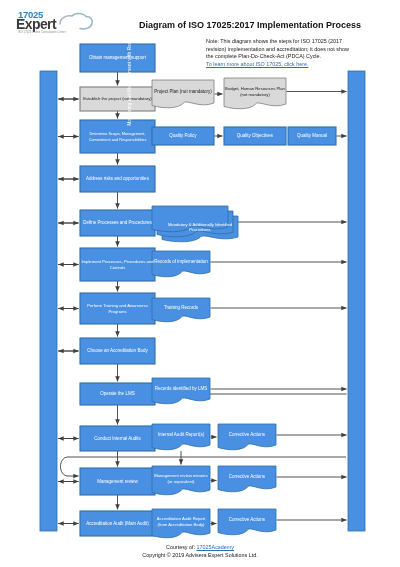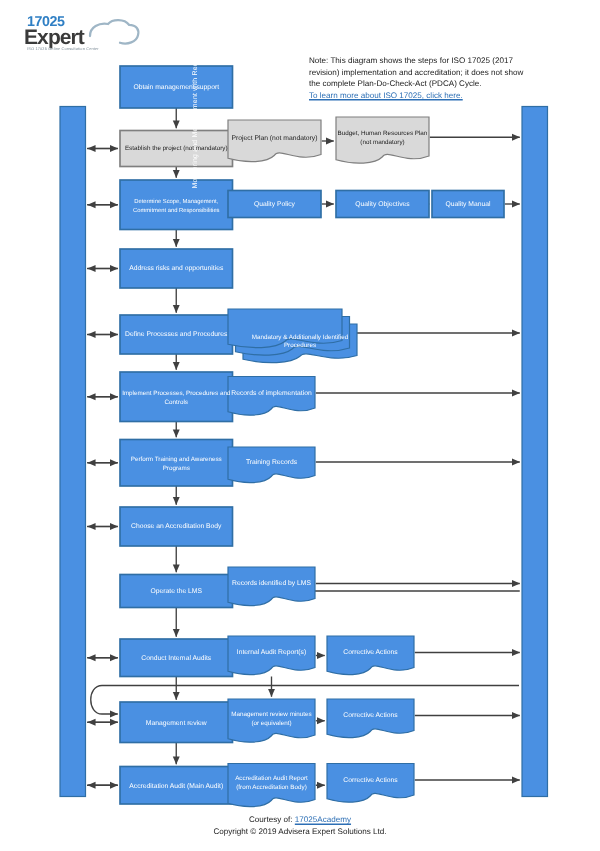--- a/index.html
+++ b/index.html
@@ -65,20 +65,21 @@
 
   <div class="logo">
     <svg class="logo-cloud" viewBox="0 0 36 20">
       <path d="M2 12 C2 6 8 3 14 4 C17 0.5 25 0.5 28 4.5 C33 4.5 35 8 34 11.5 C33 16 27 18 22 16.5" fill="none" stroke="#9fb6c6" stroke-width="1.5" stroke-linecap="round"></path>
     </svg>
     <div class="logo-num">17025</div>
     <div class="logo-word">Expert</div>
     <div class="logo-sub">ISO 17025 Online Consultation Center</div>
   </div>
 
+  <div class="title">Diagram of ISO 17025:2017 Implementation Process</div>
 
   <div class="note">
     <div>Note: This diagram shows the steps for ISO 17025 (2017</div>
     <div>revision) implementation and accreditation; it does not show</div>
     <div>the complete Plan-Do-Check-Act (PDCA) Cycle.</div>
     <a href="#">To learn more about ISO 17025, click here.</a>
   </div>
 
   <div class="footer">
     <div>

